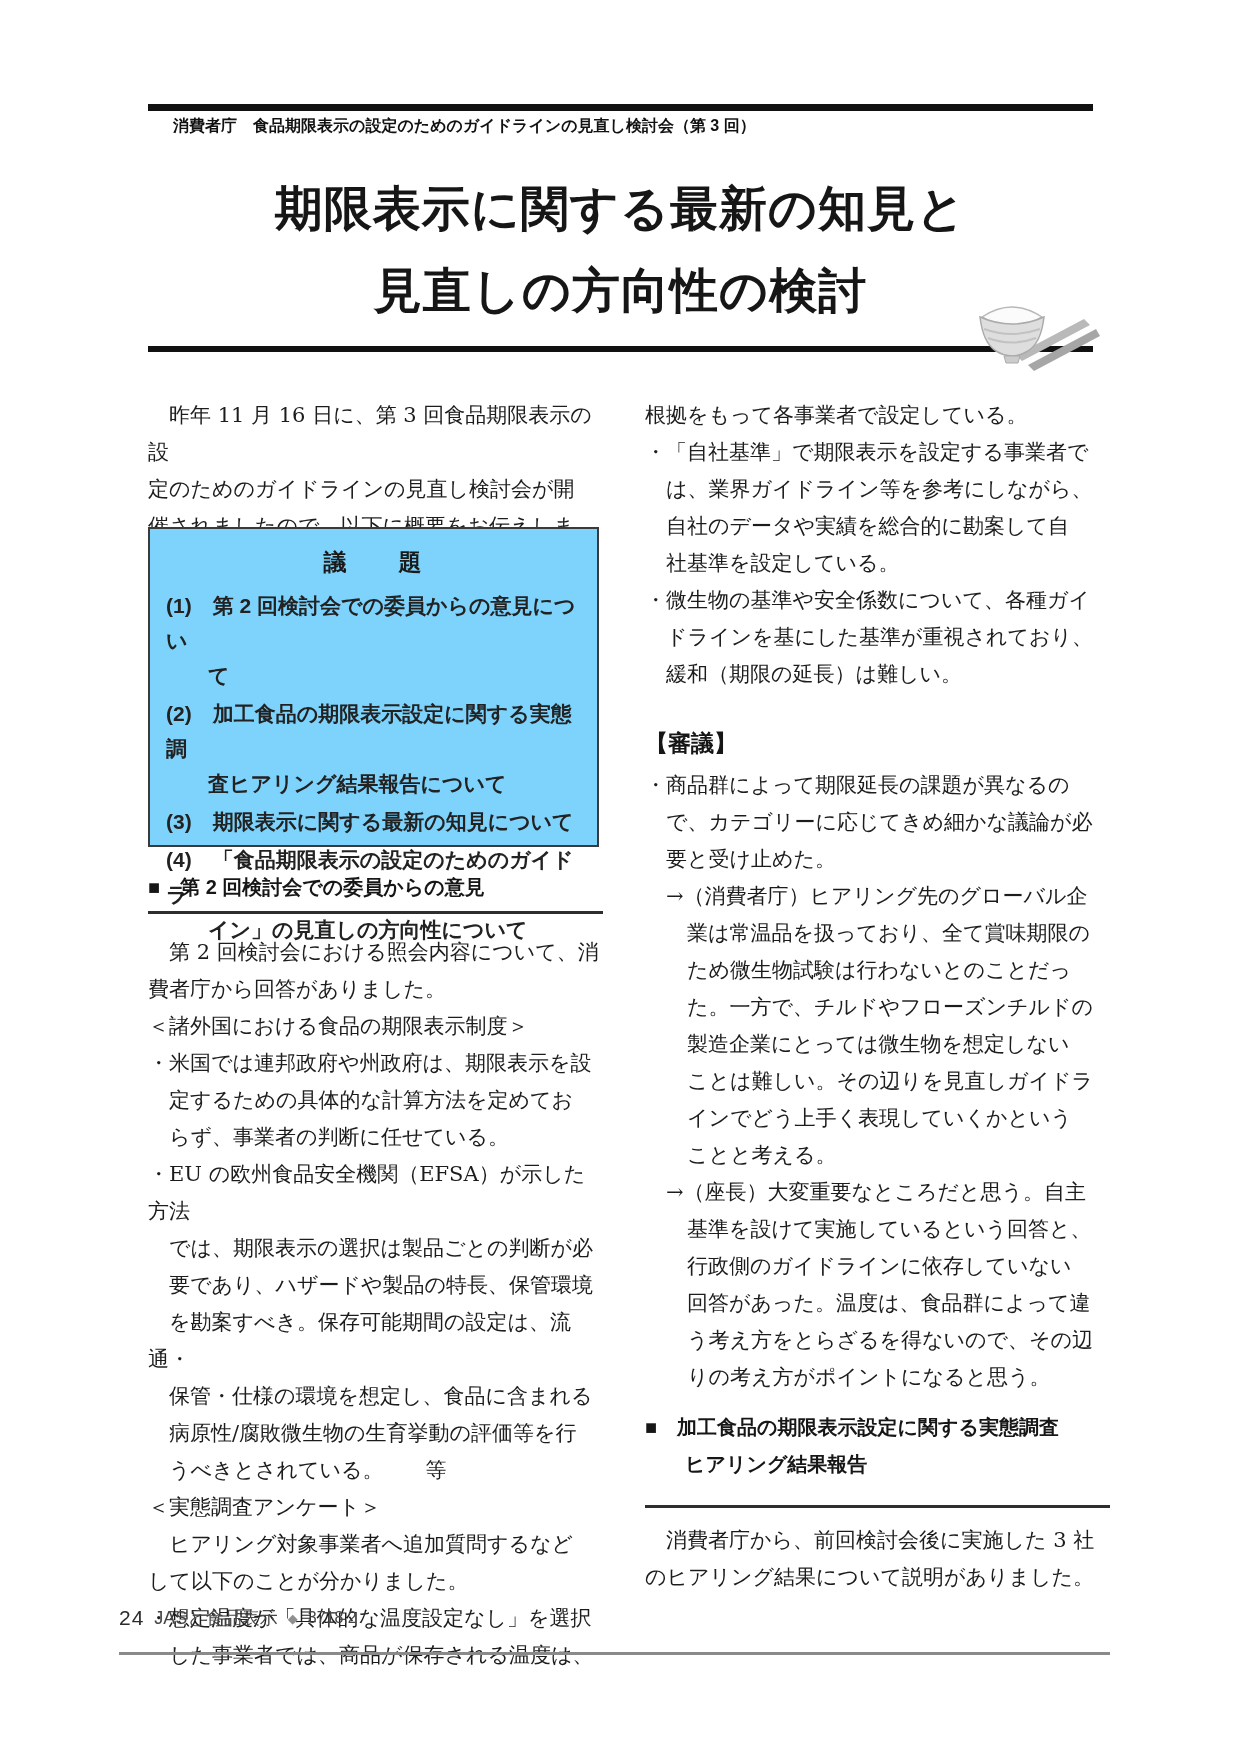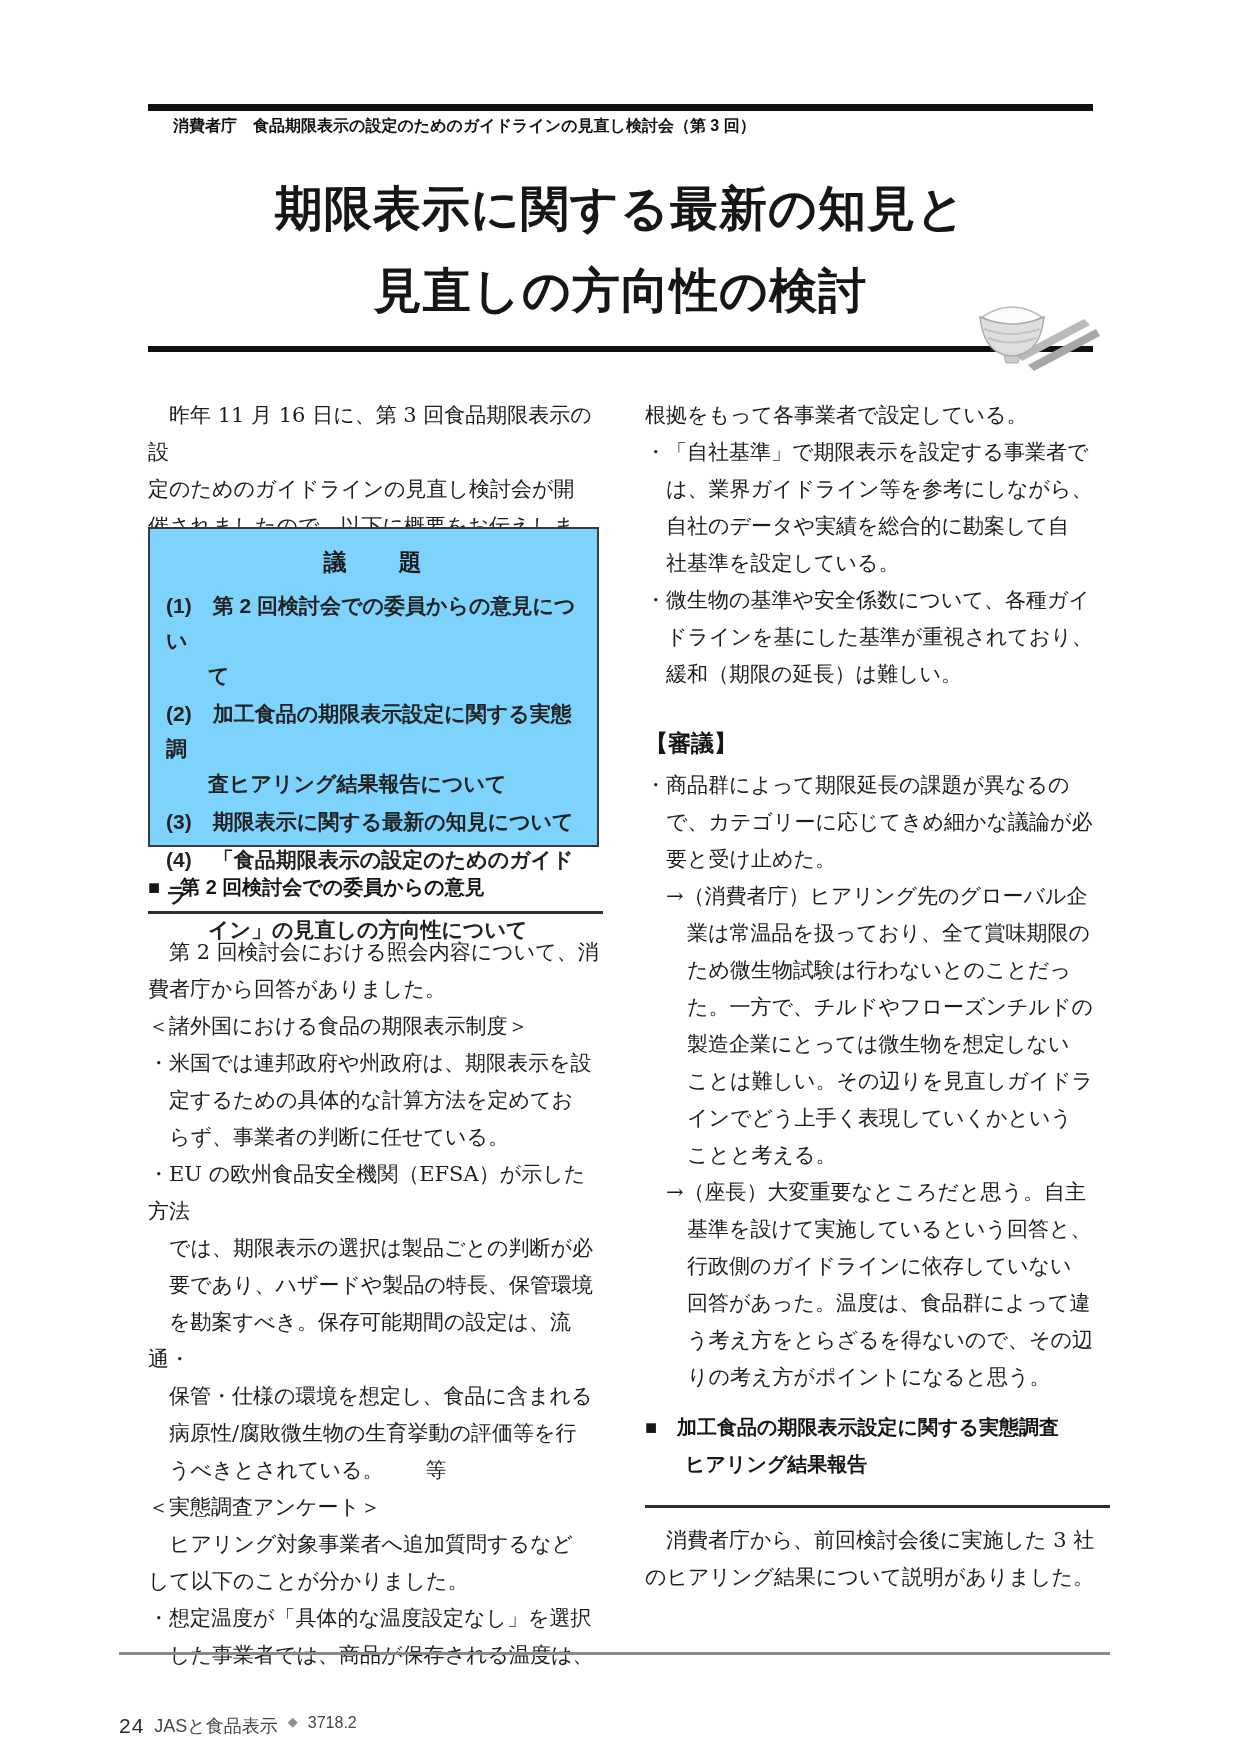--- a/index.html
+++ b/index.html
@@ -48,21 +48,21 @@
   .agenda-item:first-child{margin-top:0;}
   
   .sec-heading{
     font-size:20px;font-weight:bold;color:#161616;line-height:30px;
     border-bottom:3px solid #2e2e2e;padding-bottom:9px;white-space:pre-wrap;
   }
   .sec-heading-2line{line-height:37px;padding-bottom:22px;}
   .sub-heading{font-size:23px;font-weight:bold;color:#161616;white-space:pre;}
   
   .footer-rule{left:119px;top:1652px;width:991px;height:3px;background:#8a8a8a;}
-  .footer{left:119px;top:1714px;display:flex;align-items:flex-start;gap:10px;}
+  .footer{left:119px;top:1606px;display:flex;align-items:center;gap:10px;}
   .footer .pageno{font-size:21px;color:#2b2b2b;letter-spacing:1px;}
   .footer .journal{font-size:18px;color:#454545;}
   .footer .diamond{font-size:13px;color:#8f8f8f;}
   .footer .issue{font-size:16px;color:#454545;}
 </style>
 </head>
 <body>
 
 <div class="abs topbar"></div>
 <div class="abs kicker gothic">消費者庁　食品期限表示の設定のためのガイドラインの見直し検討会（第 3 回）</div>

